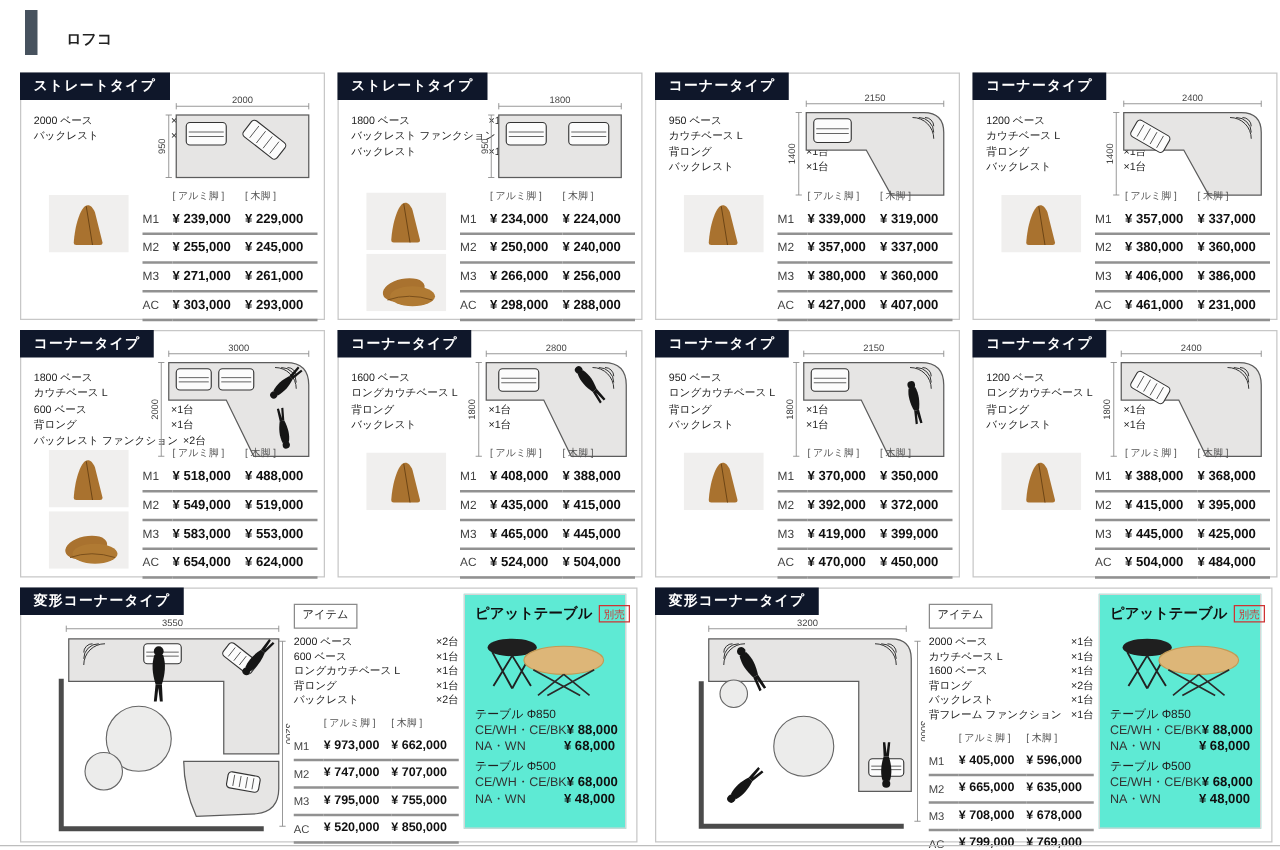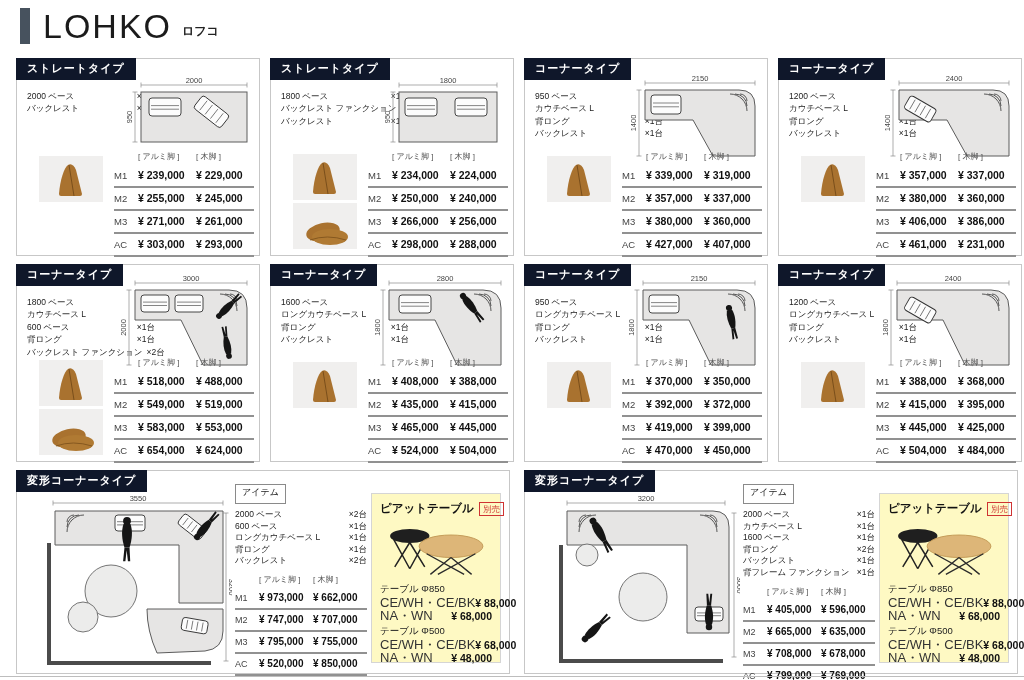--- a/index.html
+++ b/index.html
@@ -27,47 +27,46 @@
   
   .mid{position:absolute;left:218px;top:10px;width:132px}
   .ibox{display:inline-block;border:1px solid #8a8a8a;font-size:9px;color:#222;padding:1px 6px 4px}
   .items2{margin-top:5px}
   .item2{display:flex;font-size:8.5px;color:#222;line-height:11.6px;white-space:nowrap}
   .item2 .qty{margin-left:auto;padding-left:4px}
   .ptable2{margin-top:7px;display:grid;grid-template-columns:24px 54px 54px}
   .ptable2 .pv{font-size:10px;line-height:20px}
   .ptable2 .pg{font-size:9px}
   
-  .pbox{position:absolute;top:22px;right:8px;bottom:10px;width:130px;border:1px solid #d5d5d5;
-        padding:7px 8px;box-sizing:border-box;background:#fef9c3}
+  .pbox{position:absolute;top:4px;right:8px;bottom:10px;width:130px;border:1px solid #d5d5d5;
+        padding:7px 8px;box-sizing:border-box;background:#5eead4}
   .ptrow{display:flex;align-items:center;gap:5px}
   .ptt{font-size:11.5px;font-weight:bold;color:#111;white-space:nowrap}
   .pbdg{border:1px solid #cf3333;color:#cf3333;font-size:8.5px;padding:0 3px;line-height:12px;white-space:nowrap}
   .ptimg{display:block;margin:4px auto 2px}
   .psz{font-size:9.5px;color:#222;margin:3px 0 0}
   .prow2{display:flex;align-items:baseline}
-  .pc{font-size:13px;color:#333;line-height:13px;white-space:nowrap}
+  .pc{font-size:10px;color:#333;line-height:13px;white-space:nowrap}
   .pp{margin-left:auto;font-size:10.5px;font-weight:bold;color:#101010;white-space:nowrap}
   
   text.dim{font-size:7.5px;fill:#444;font-family:"Liberation Sans",sans-serif}
   .dl{stroke:#8a8a8a;stroke-width:0.7}
   .sofa{fill:#e6e5e4;stroke:#5c5c5c;stroke-width:1}
   .br{fill:#fcfcfc;stroke:#333;stroke-width:0.9}
   .brl{stroke:#333;stroke-width:0.6}
   .arc{stroke:#333;stroke-width:0.8;fill:none}
   .pers{fill:#151515}
   .wall{stroke:#4b4b4b;stroke-width:4;fill:none;stroke-linecap:square}
   .tbl{fill:#ececeb;stroke:#666;stroke-width:0.9}
 </style>
 </head>
 <body>
 
 <div class="hd">
   <span class="hbar"></span>
-  <h1 class="htitle">LOHKO</h1>
   <span class="hsub">ロフコ</span>
 </div>
 
 <div id="grid">
     <section class="card" style="left: 16px; top: 58px; width: 244px; height: 198px;">
       <span class="badge">ストレートタイプ</span>
       <div class="items">
         <div class="item">
           <span class="nm">2000 ベース</span>
           <span class="qty">×1台</span>

